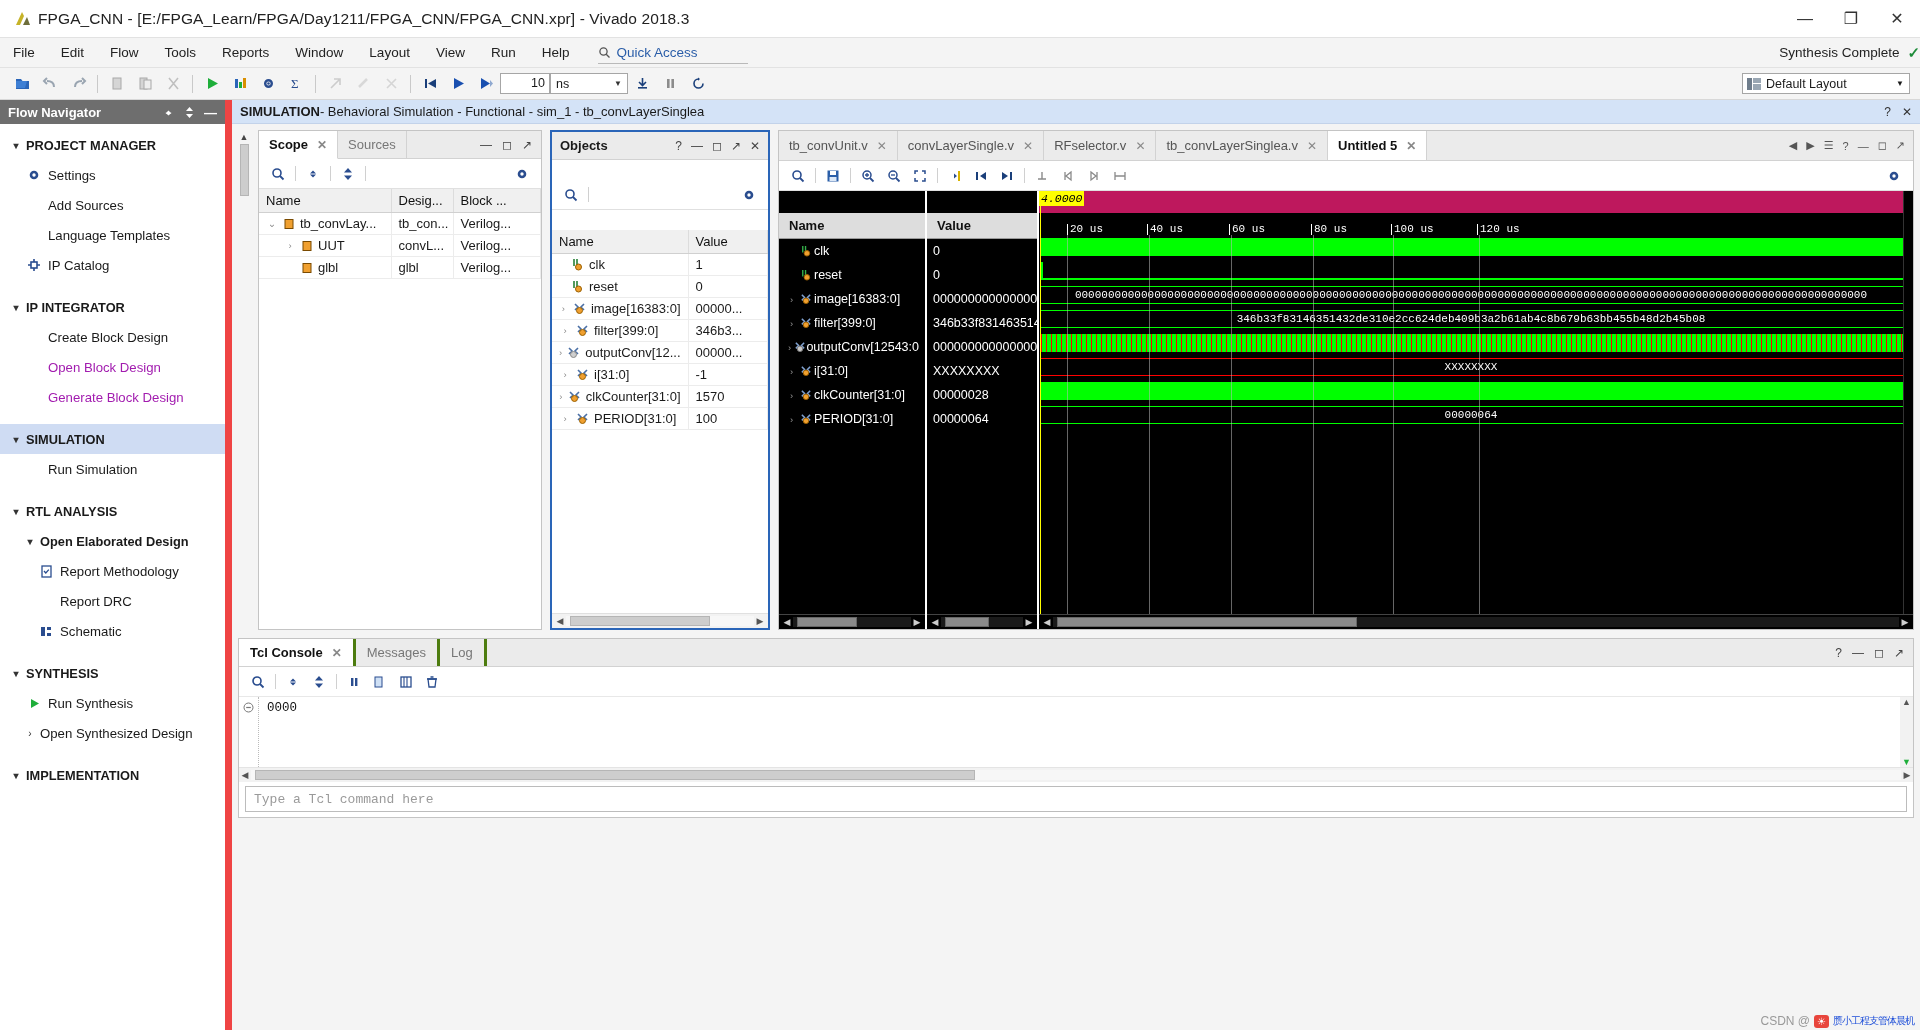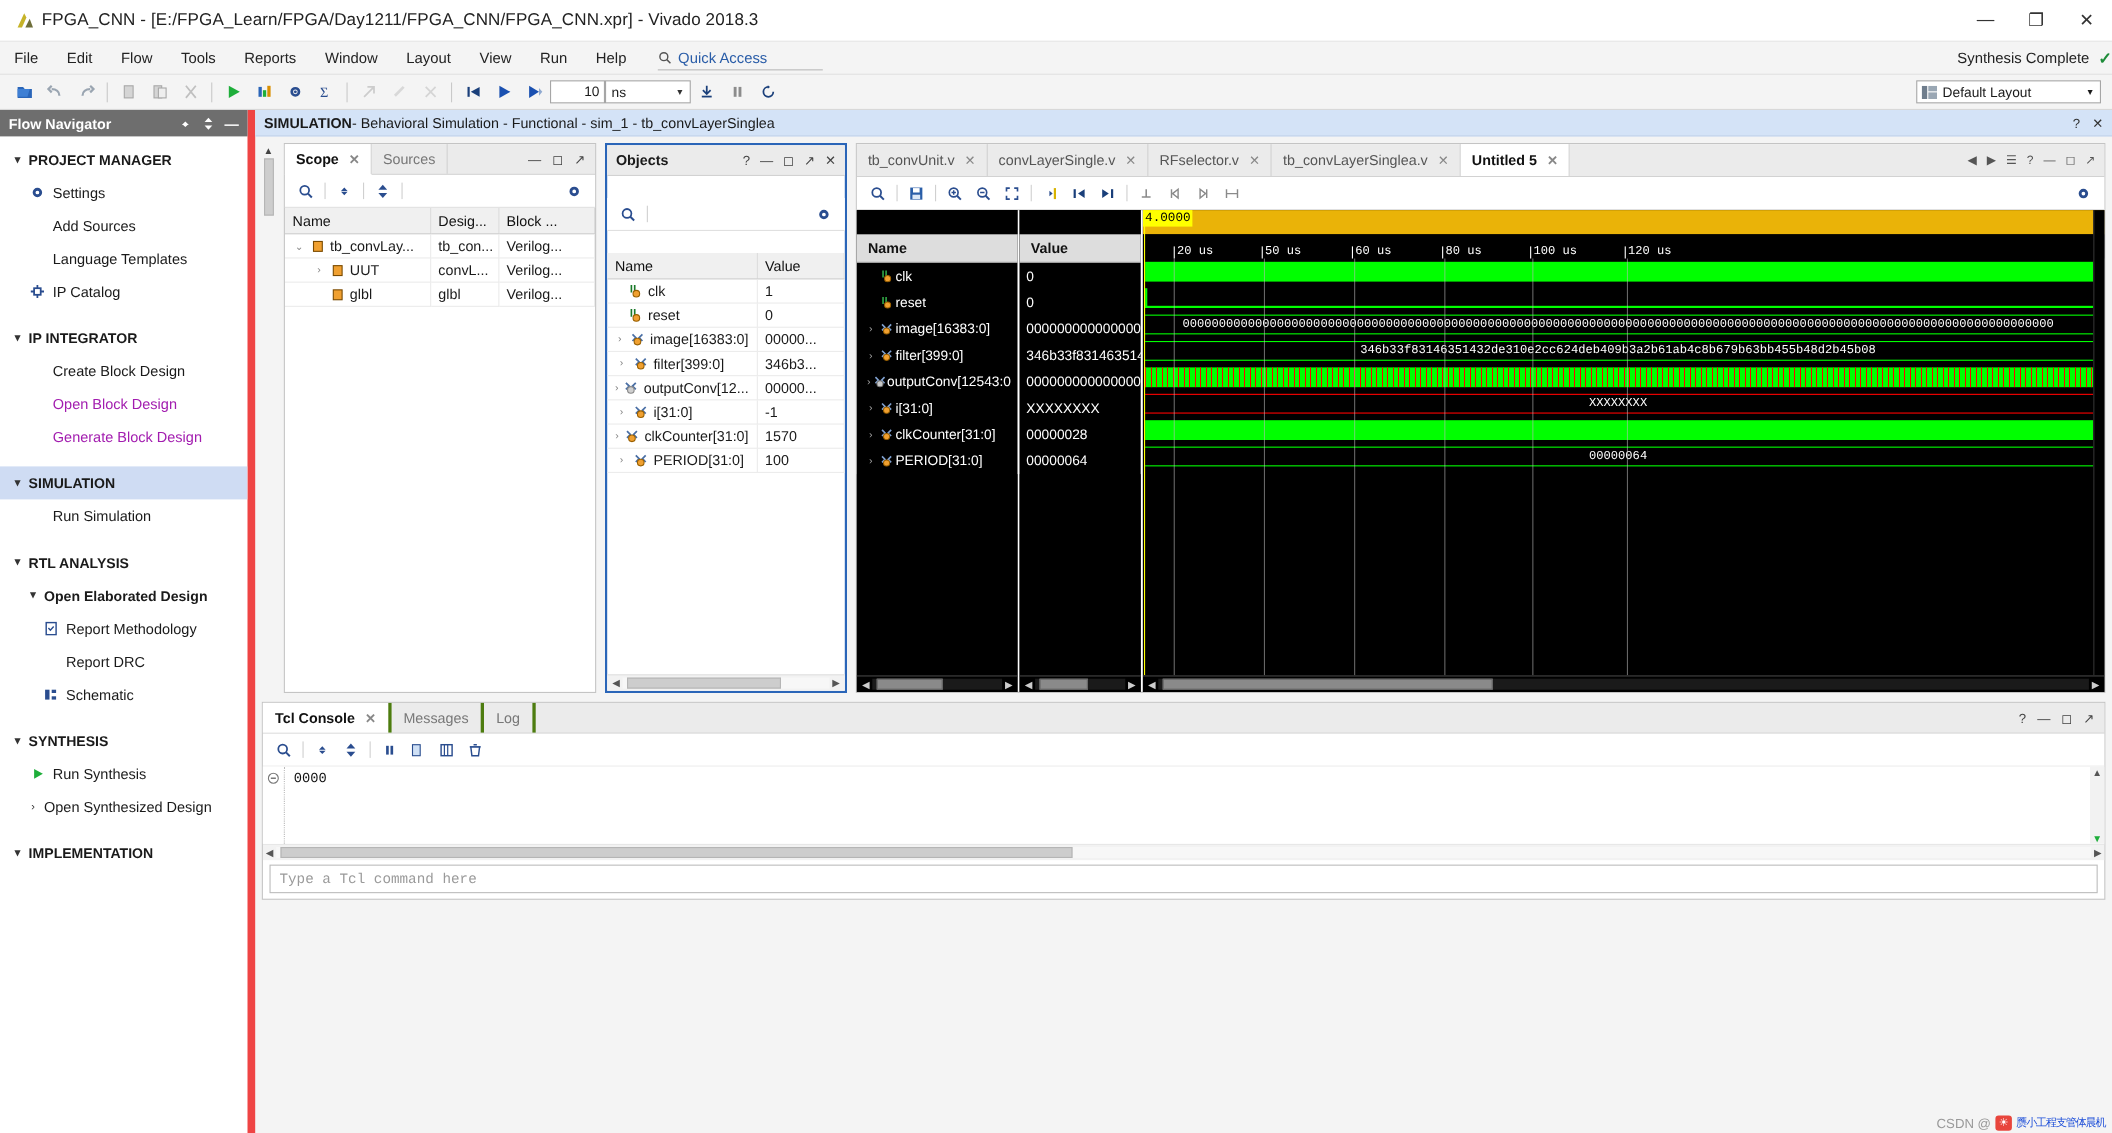--- a/index.html
+++ b/index.html
@@ -111,21 +111,21 @@
   .wname { width:148px; flex:none; background:#000; color:#fff; display:flex; flex-direction:column; border-right:2px solid #fff; }
   .wval { width:112px; flex:none; background:#000; color:#fff; display:flex; flex-direction:column; border-right:2px solid #fff; }
   .wplot { flex:1; background:#000; position:relative; min-width:0; overflow:hidden; }
   .wspacer { height:22px; background:#000; }
   .whdr { height:26px; background:#ddd; color:#111; font-size:13px; font-weight:bold; display:flex; align-items:center; padding:0 10px; border-bottom:1px solid #999;}
   .wrow { height:24px; display:flex; align-items:center; padding:0 6px; font-size:12.5px; color:#fff; white-space:nowrap; overflow:hidden; }
   .wrow .tw { width:13px; color:#9a9a9a; font-size:9.5px; text-align:center; }
   .wrow .sig-ic { width:16px; display:inline-flex; justify-content:center; }
 
   
-  .ruler { height:22px; position:relative; background:#eab308; }
+  .ruler { height:22px; position:relative; background:#be185d;font-style:italic; }
   .cursor-flag { position:absolute; left:0; top:0; height:15px; background:#ffff00; color:#000; font-size:11.5px; font-family:"Liberation Mono", monospace; padding:0 2px; line-height:15px; }
   .tlabel { position:absolute; bottom:0; font-size:11px; color:#fff; font-family:"Liberation Mono", monospace; border-left:1px solid #fff; padding-left:2px; height:11px; line-height:11px; }
   .wave-track { height:24px; position:relative; }
   .bus-green { position:absolute; left:2px; right:0; top:3px; bottom:3px; background:#00ff00; }
   .bus-outline { position:absolute; left:2px; right:0; top:3px; bottom:3px; border:1px solid #00ff00; }
   .bus-text { position:absolute; left:0; right:0; top:3px; bottom:3px; color:#fff; font-size:11px; font-family:"Liberation Mono", monospace; text-align:center; line-height:18px; overflow:hidden; white-space:nowrap; }
   .bus-line { position:absolute; left:2px; right:0; top:3px; bottom:3px; border-top:1px solid #00ff00; border-bottom:1px solid #00ff00; }
   .bus-red { position:absolute; left:2px; right:0; top:3px; bottom:3px; border-top:1px solid #ff0000; border-bottom:1px solid #ff0000; }
   .hatch { position:absolute; left:2px; right:0; top:3px; bottom:3px;
      background:
@@ -1000,21 +1000,21 @@
                 </div>
               </div>
 
               <div class="wplot">
 
                 <div class="ruler">
                   <div class="cursor-flag">4.0000</div>
                 </div>
                 <div style="height:22px;position:relative;background:#000;">
                   <span class="tlabel" style="left:28px">20 us</span>
-                  <span class="tlabel" style="left:108px">50 us</span>
+                  <span class="tlabel" style="left:108px">40 us</span>
                   <span class="tlabel" style="left:190px">60 us</span>
                   <span class="tlabel" style="left:272px">80 us</span>
                   <span class="tlabel" style="left:352px">100 us</span>
                   <span class="tlabel" style="left:438px">120 us</span>
                 </div>
 
                 <div class="wave-track">
                   <div class="bus-green" style="left:2px;right:10px;"></div>
                 </div>
 

